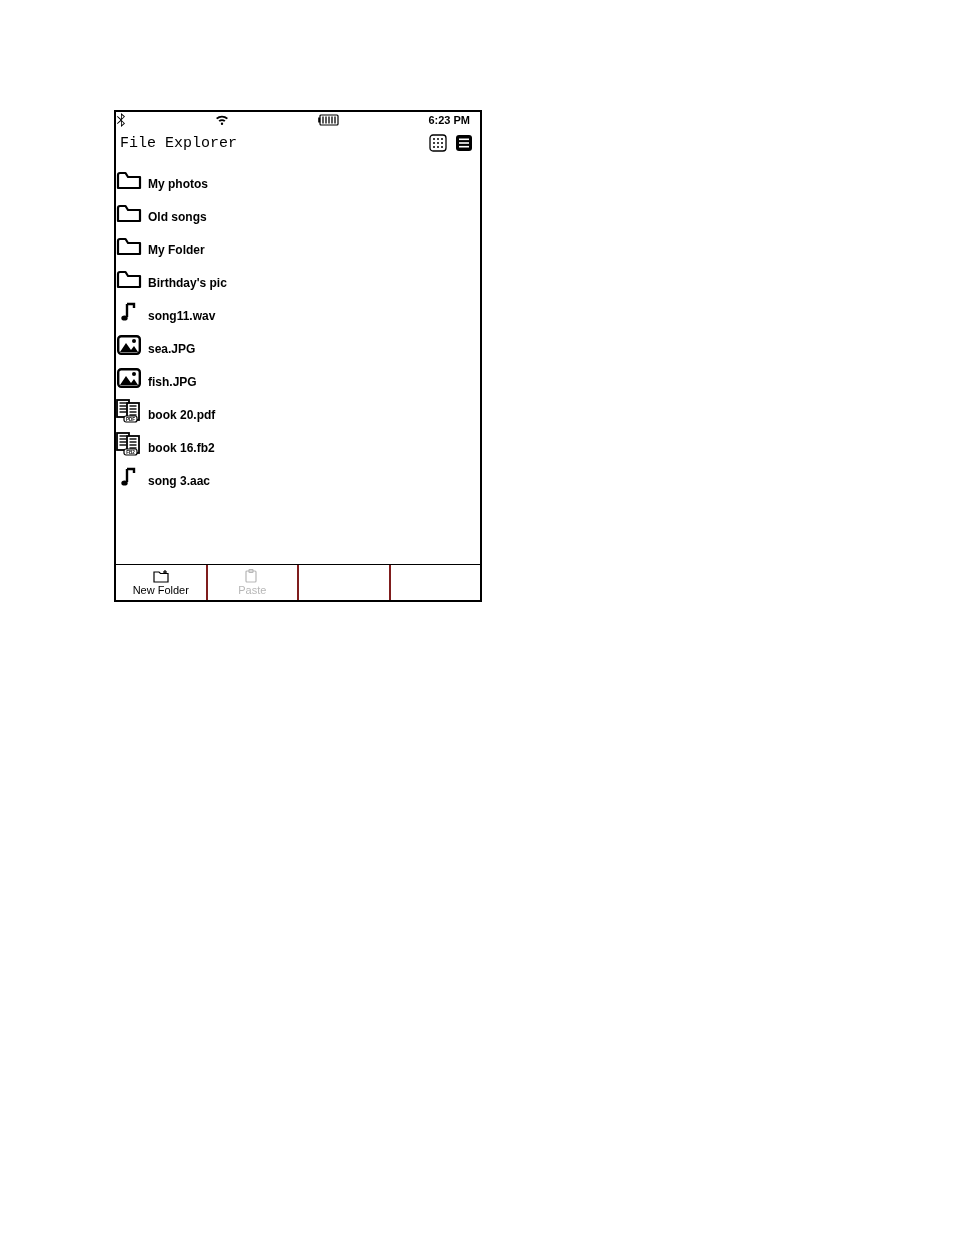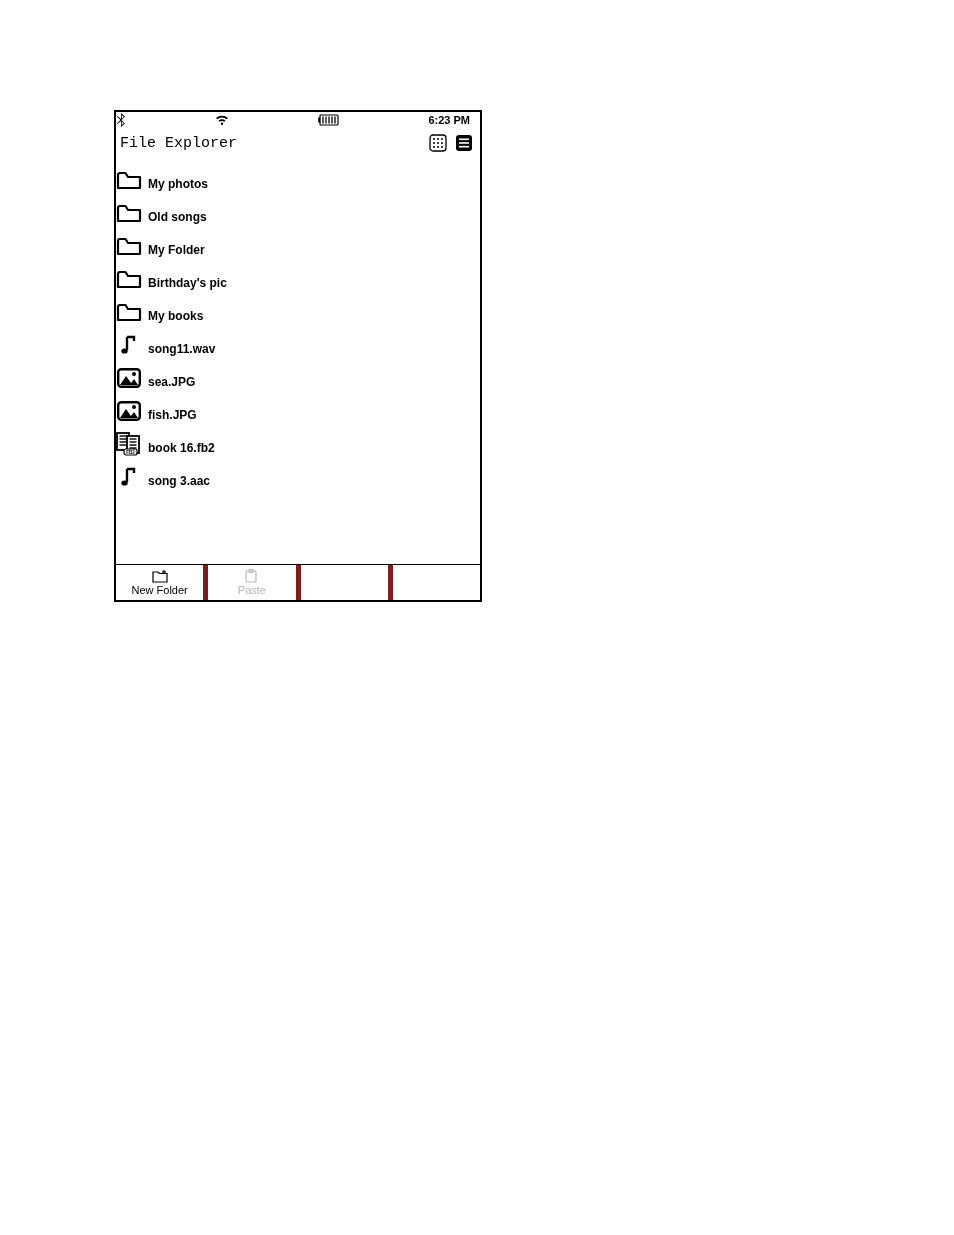--- a/index.html
+++ b/index.html
@@ -75,21 +75,21 @@
     display: flex;
   }
   .bottom-btn {
     flex: 1;
     display: flex;
     flex-direction: column;
     align-items: center;
     justify-content: center;
     gap: 1px;
     font-size: 11px;
-    border-right: 5px solid #7f1d1d;
+    border-right: 2px solid #7f1d1d;
   }
   .bottom-btn:last-child { border-right: none; }
   .bottom-btn.disabled { color: #b7b7b7; align-items: center; }
   .bottom-icon { width: 16px; height: 14px; }
 </style>
 </head>
 <body>
 
 <div class="device">
 
@@ -176,28 +176,20 @@
       <div class="file-row">
         <div class="file-icon">
           <svg width="26" height="22" viewBox="0 0 26 22">
       <path d="M2 6 L2 19 L24 19 L24 8 L12 8 L9.5 4 L4 4 A2 2 0 0 0 2 6 Z" fill="none" stroke="#000" stroke-width="2.2" stroke-linejoin="round"></path>
     </svg>
         </div>
         <span>Birthday's pic</span>
       </div>
       <div class="file-row">
         <div class="file-icon">
-          <svg width="26" height="22" viewBox="0 0 26 22">
-      <path d="M2 6 L2 19 L24 19 L24 8 L12 8 L9.5 4 L4 4 A2 2 0 0 0 2 6 Z" fill="none" stroke="#000" stroke-width="2.2" stroke-linejoin="round"></path>
-    </svg>
-        </div>
-        <span>My books</span>
-      </div>
-      <div class="file-row">
-        <div class="file-icon">
           <svg width="22" height="22" viewBox="0 0 22 22">
       <path d="M9 3 V16" stroke="#000" stroke-width="2.4" fill="none"></path>
       <path d="M9 3 H16 V7" stroke="#000" stroke-width="2.4" fill="none"></path>
       <ellipse cx="6.5" cy="17" rx="3.2" ry="2.6" fill="#000"></ellipse>
     </svg>
         </div>
         <span>song11.wav</span>
       </div>
       <div class="file-row">
         <div class="file-icon">
@@ -211,20 +203,39 @@
       </div>
       <div class="file-row">
         <div class="file-icon">
           <svg width="24" height="20" viewBox="0 0 24 20">
       <rect x="1.2" y="1.2" width="21.6" height="17.6" rx="3" fill="none" stroke="#000" stroke-width="2.4"></rect>
       <circle cx="17" cy="6" r="2" fill="#000"></circle>
       <path d="M3 17 L9 8 L14 15 L17 11 L21 17 Z" fill="#000"></path>
     </svg>
         </div>
         <span>fish.JPG</span>
+      </div>
+      <div class="file-row">
+        <div class="file-icon">
+          <svg width="26" height="24" viewBox="0 0 26 24">
+    <rect x="1" y="1" width="12" height="17" fill="none" stroke="#000" stroke-width="1.8"></rect>
+    <line x1="3.5" y1="4" x2="10.5" y2="4" stroke="#000" stroke-width="1.4"></line>
+    <line x1="3.5" y1="7" x2="10.5" y2="7" stroke="#000" stroke-width="1.4"></line>
+    <line x1="3.5" y1="10" x2="10.5" y2="10" stroke="#000" stroke-width="1.4"></line>
+    <line x1="3.5" y1="13" x2="10.5" y2="13" stroke="#000" stroke-width="1.4"></line>
+    <rect x="11" y="4" width="12" height="17" fill="#fff" stroke="#000" stroke-width="1.8"></rect>
+    <line x1="13.5" y1="7" x2="20.5" y2="7" stroke="#000" stroke-width="1.4"></line>
+    <line x1="13.5" y1="10" x2="20.5" y2="10" stroke="#000" stroke-width="1.4"></line>
+    <line x1="13.5" y1="13" x2="20.5" y2="13" stroke="#000" stroke-width="1.4"></line>
+    <line x1="13.5" y1="16" x2="20.5" y2="16" stroke="#000" stroke-width="1.4"></line>
+    <rect x="8" y="17" width="13" height="6" rx="2" fill="#fff" stroke="#000" stroke-width="1.2"></rect>
+    <text x="14.5" y="21.7" font-size="4.6" font-weight="700" text-anchor="middle" fill="#000">PDF</text>
+  </svg>
+        </div>
+        <span>book 20.pdf</span>
       </div>
       <div class="file-row">
         <div class="file-icon">
           <svg width="26" height="24" viewBox="0 0 26 24">
     <rect x="1" y="1" width="12" height="17" fill="none" stroke="#000" stroke-width="1.8"></rect>
     <line x1="3.5" y1="4" x2="10.5" y2="4" stroke="#000" stroke-width="1.4"></line>
     <line x1="3.5" y1="7" x2="10.5" y2="7" stroke="#000" stroke-width="1.4"></line>
     <line x1="3.5" y1="10" x2="10.5" y2="10" stroke="#000" stroke-width="1.4"></line>
     <line x1="3.5" y1="13" x2="10.5" y2="13" stroke="#000" stroke-width="1.4"></line>
     <rect x="11" y="4" width="12" height="17" fill="#fff" stroke="#000" stroke-width="1.8"></rect>

